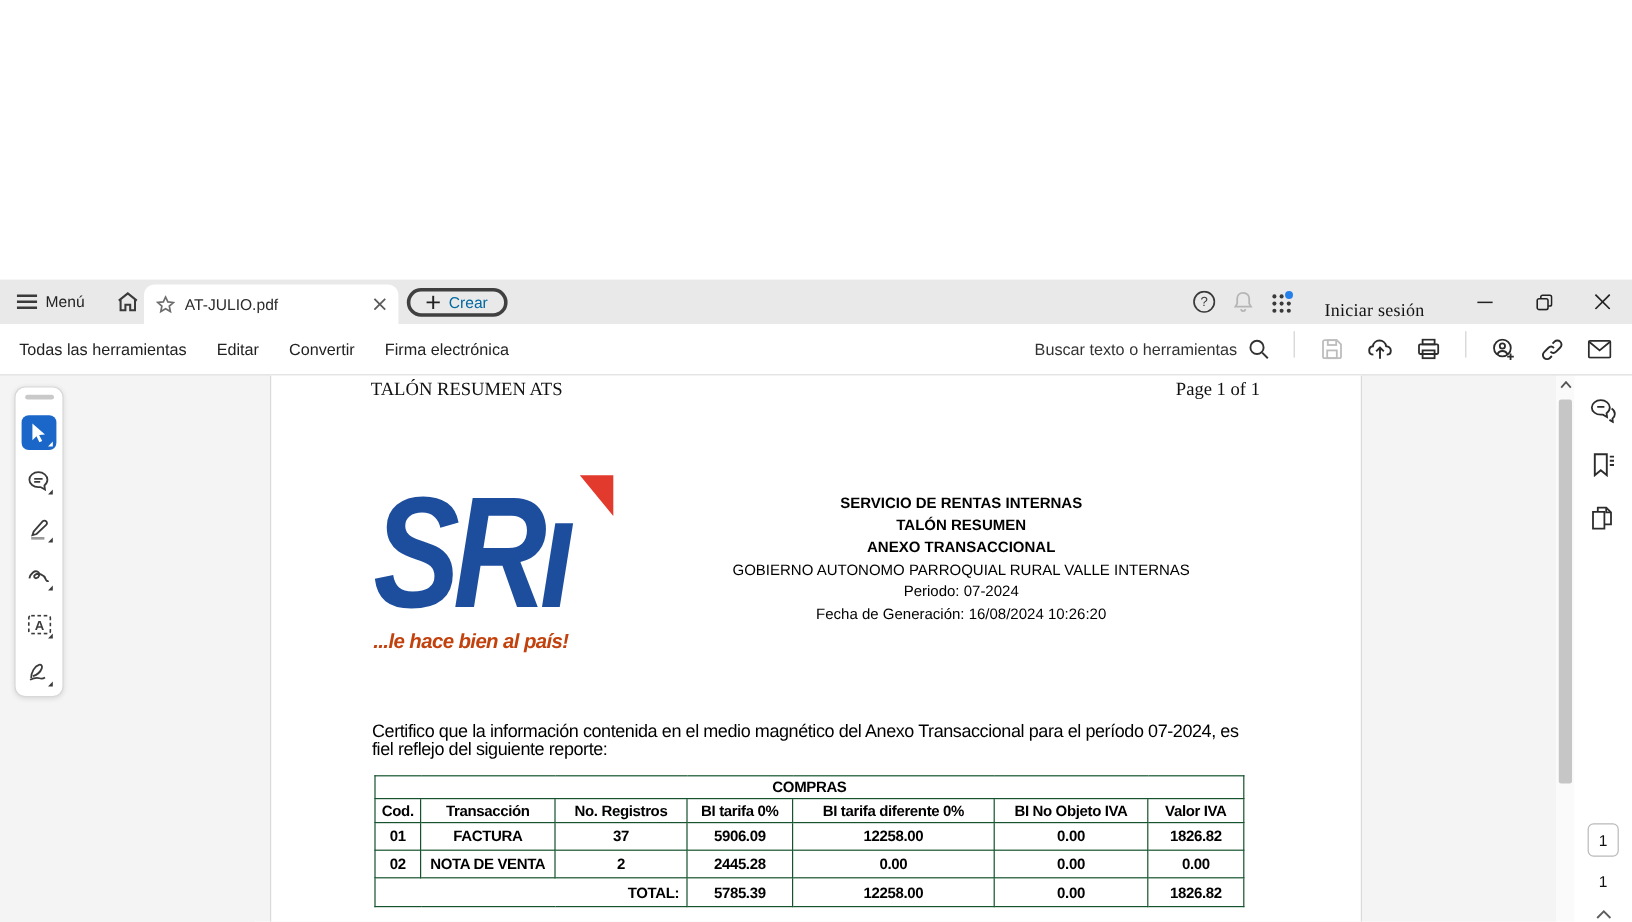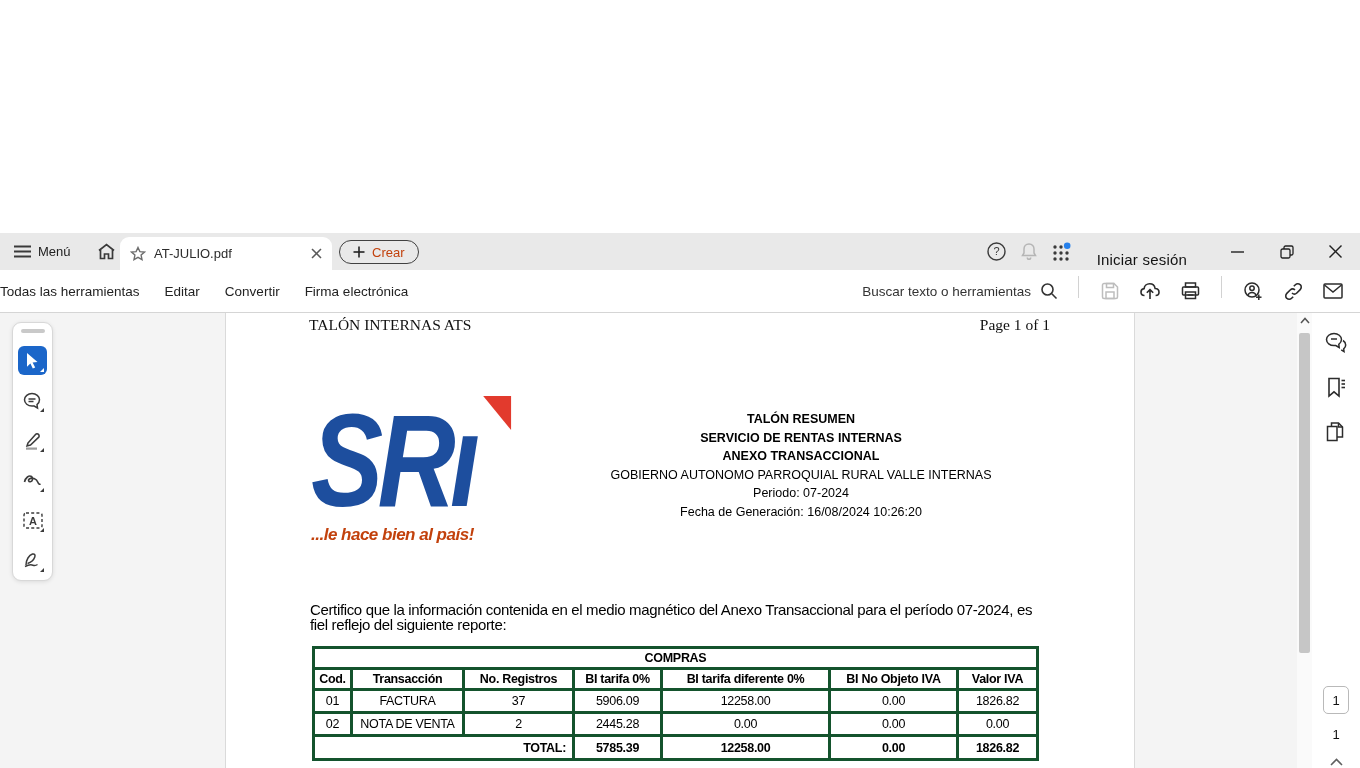--- a/index.html
+++ b/index.html
@@ -8,32 +8,32 @@
   .app { position:absolute; top:233px; left:0; width:1216px; height:535px; }
 
   
   .titlebar { position:absolute; top:0; left:0; width:1360px; height:37px; background:#e9e9e9; }
   .tb-left { position:absolute; left:14px; top:0; height:37px; display:flex; align-items:center; gap:8px; }
   .menu-btn { display:flex; align-items:center; gap:7px; font-size:13px; color:#222; cursor:default; }
   .home-btn { margin-left:18px; display:flex; align-items:center; }
   .tab { position:absolute; left:120px; top:4px; width:212px; height:33px; background:#fff;
     border-radius:9px 9px 0 0; display:flex; align-items:center; padding:12px 10px; gap:8px; }
   .tab-title { font-size:13px; color:#2c2c2c; flex:1; white-space:nowrap; overflow:hidden; }
-  .crear-btn { position:absolute; left:339px; top:7px; height:24px; border:1px solid #404040;
+  .crear-btn { position:absolute; left:339px; top:7px; height:24px; border:3px solid #404040;
     border-radius:13px; background:transparent; display:flex; align-items:center; gap:7px;
-    padding:0 13px; font-size:13px; color:#c2410c; }
+    padding:0 13px; font-size:13px; color:#0369a1; }
   .tb-right { position:absolute; right:0; top:0; height:37px; display:flex; align-items:center; }
   .tb-icon { width:32px; display:flex; justify-content:center; align-items:center; }
-  .signin { font-size:15px; color:#131313; font-weight:500; margin:16px 26px 0 20px; letter-spacing:0.2px; }
+  .signin { font-size:15px; color:#131313; font-weight:500; margin:16px 26px 0 20px; letter-spacing:0.2px;font-family:Liberation Serif, serif; }
   .winctl { width:49px; height:37px; display:flex; justify-content:center; align-items:center; }
 
   
   .toolbar { position:absolute; top:37px; left:0; width:1360px; height:43px; background:#fff;
     border-bottom:1px solid #d5d5d5; display:flex; align-items:center; }
-  .tool-links { display:flex; align-items:center; gap:25px; padding-left:0; font-size:13.5px; color:#222; }
+  .tool-links { display:flex; align-items:center; gap:25px; padding-left:16px; font-size:13.5px; color:#222; }
   .tool-links span { cursor:default; }
   .toolbar-right { position:absolute; right:12px; display:flex; gap:10px; }
   .search-box { display:flex; align-items:center; gap:9px; font-size:13.5px; color:#333; margin-right:4px; }
   .vdiv { width:1px; height:22px; background:#d2d2d2; margin:0 6px; }
   .icon-btn { width:30px; height:30px; display:flex; justify-content:center; align-items:center; border-radius:4px; }
   .disabled { color:#bdbdbd !important; }
 
   
   .viewer { position:absolute; top:80px; left:0; width:1297px; height:455px; background:#f4f4f4; }
   .page { position:absolute; left:225px; top:0; width:910px; height:455px; background:#fff;
@@ -77,24 +77,24 @@
   .logo-tag { color:#c2410c; font-style:italic; font-weight:bold; font-size:17px; margin-top:4px;
     letter-spacing:-0.5px; white-space:nowrap; }
   .infoblock { position:absolute; left:300px; top:97px; width:550px; text-align:center;
     font-size:12.5px; line-height:18.6px; color:#000; }
   .infoblock .b { font-weight:bold; }
   .cert { position:absolute; left:84px; top:290px; width:740px; font-size:15px; line-height:14.6px;
     color:#000; letter-spacing:-0.35px; }
 
   table.compras { position:absolute; left:86px; top:333px; width:724px; border-collapse:collapse;
     table-layout:fixed; font-size:12.5px; color:#000; letter-spacing:-0.3px; }
-  table.compras td, table.compras th { border:3px solid #14532d; text-align:center; padding:2px 2px; }
+  table.compras td, table.compras th { border:1px solid #14532d; text-align:center; padding:2px 2px; }
   .t-title { font-weight:bold; height:19px; }
   .t-head th { font-weight:bold; height:20px; }
-  .t-row td { height:23px; font-weight:normal; }
+  .t-row td { height:23px; font-weight:bold; }
   .t-total td { height:24px; font-weight:bold; }
   .t-total .lbl { text-align:right; padding-right:6px; }
 
   svg { display:block; }
 </style>
 </head>
 <body>
 
 <div class="app">
 
@@ -256,35 +256,35 @@
             <path d="M1.5 2 L10 9 L18.5 2"></path>
           </svg>
       </div>
     </div>
   </div>
 
   <div class="viewer">
 
     <div class="page">
       <div class="doc-header">
-        <span>TALÓN INTERNAS ATS</span>
+        <span>TALÓN RESUMEN ATS</span>
         <span>Page 1 of 1</span>
       </div>
 
       <div class="logo">
         <div class="logo-text">
           <span>SR</span><span>ı</span>
           <span class="logo-tri"></span>
         </div>
         <div class="logo-tag">...le hace bien al país!</div>
       </div>
 
       <div class="infoblock">
+        <div class="b">SERVICIO DE RENTAS INTERNAS</div>
         <div class="b">TALÓN RESUMEN</div>
-        <div class="b">SERVICIO DE RENTAS INTERNAS</div>
         <div class="b">ANEXO TRANSACCIONAL</div>
         <div>GOBIERNO AUTONOMO PARROQUIAL RURAL VALLE INTERNAS</div>
         <div>Periodo: 07-2024</div>
         <div>Fecha de Generación: 16/08/2024 10:26:20</div>
       </div>
 
       <div class="cert">Certifico que la información contenida en el medio magnético del Anexo Transaccional para el período 07-2024, es fiel reflejo del siguiente reporte:</div>
 
       <table class="compras">
         <colgroup>

